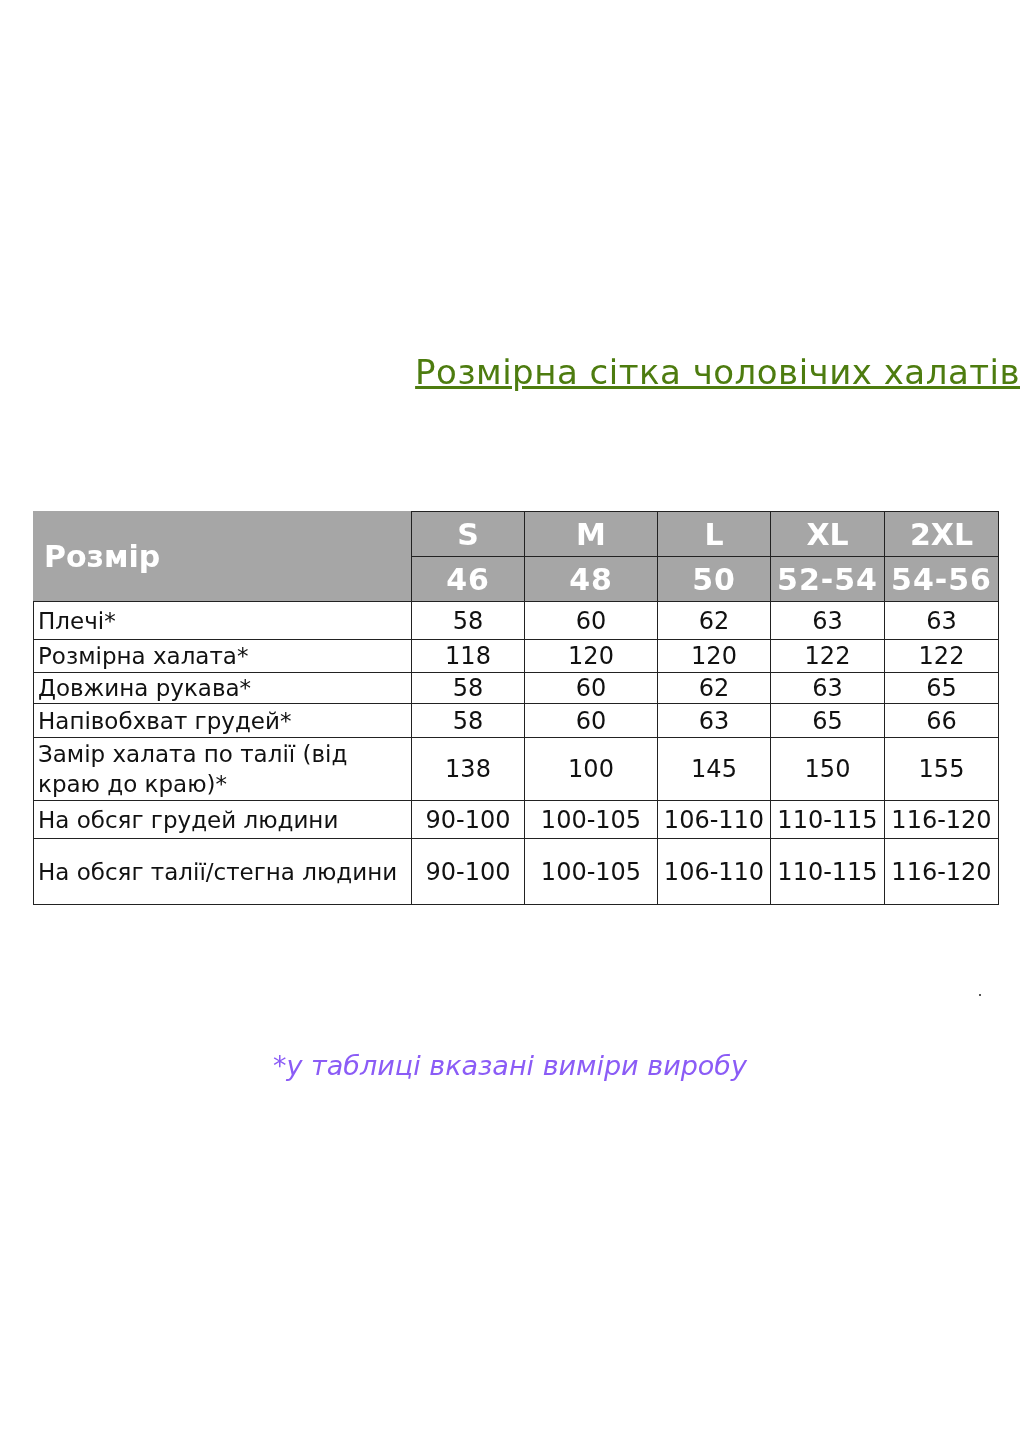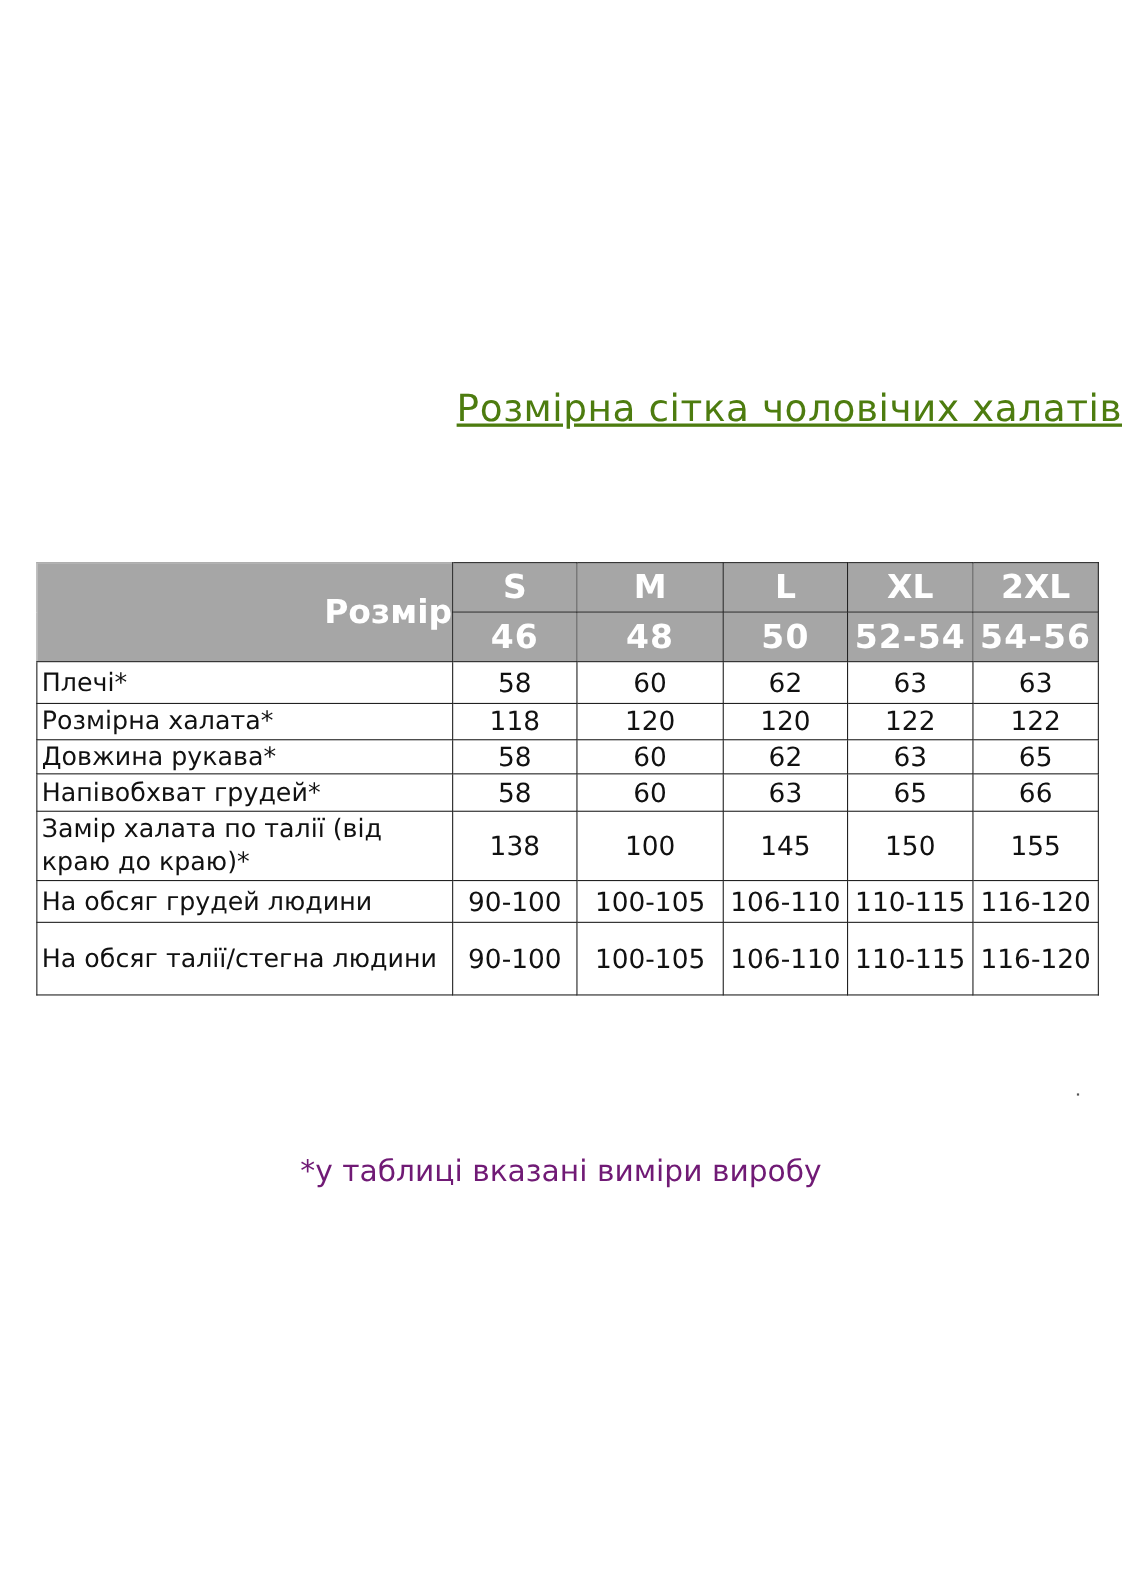--- a/index.html
+++ b/index.html
@@ -4,28 +4,28 @@
   <style>
     html, body { margin: 0; padding: 0; background: #ffffff; }
     body { width: 1035px; height: 1440px; position: relative; overflow: hidden;
            font-family: "DejaVu Sans", sans-serif; color: #111; }
     .title { position: absolute; top: 352px; left: 0; width: 1020px; text-align: right;
              font-size: 34px; font-weight: normal; letter-spacing: 0.5px; color: #4d7c0f; text-decoration: underline; }
     table.size-table { position: absolute; top: 511px; left: 33px; border-collapse: collapse;
                        table-layout: fixed; width: 966px; }
     table.size-table td { border: 1.5px solid #222; padding: 0; overflow: hidden; }
     .hdr { background: #a6a6a6; color: #ffffff; font-weight: bold; }
-    .hdr-label { font-size: 30px; text-align: right; padding-left: 10px !important; vertical-align: middle; margin-left: 40px; }
+    .hdr-label { font-size: 30px; text-align: left; padding-left: 10px !important; vertical-align: middle; margin-left: 40px; }
     .hdr-size { font-size: 30px; text-align: center; height: 44px; }
     .hdr-num { font-size: 30px; text-align: center; height: 44px; letter-spacing: 1px; margin-top: 40px; }
     .hdr-label-cell { border-top-color: #a6a6a6 !important; border-left-color: #a6a6a6 !important; }
     .row-label { font-size: 23px; text-align: left; padding-left: 4px !important; line-height: 30px; }
     .val { font-size: 24px; text-align: center; }
     .footnote { position: absolute; top: 1050px; left: 0; width: 1020px; text-align: center;
-                font-size: 27px; color: #701a75; }
+                font-size: 27px; color: #8b5cf6; font-style: italic; }
     .dot { position: absolute; top: 994px; left: 979px; width: 2px; height: 2px; background: #555; }
   </style>
 </head>
 <body>
 
 <div class="title">Розмірна сітка чоловічих халатів</div>
 
 <table class="size-table">
   <colgroup>
     <col style="width:378px">

